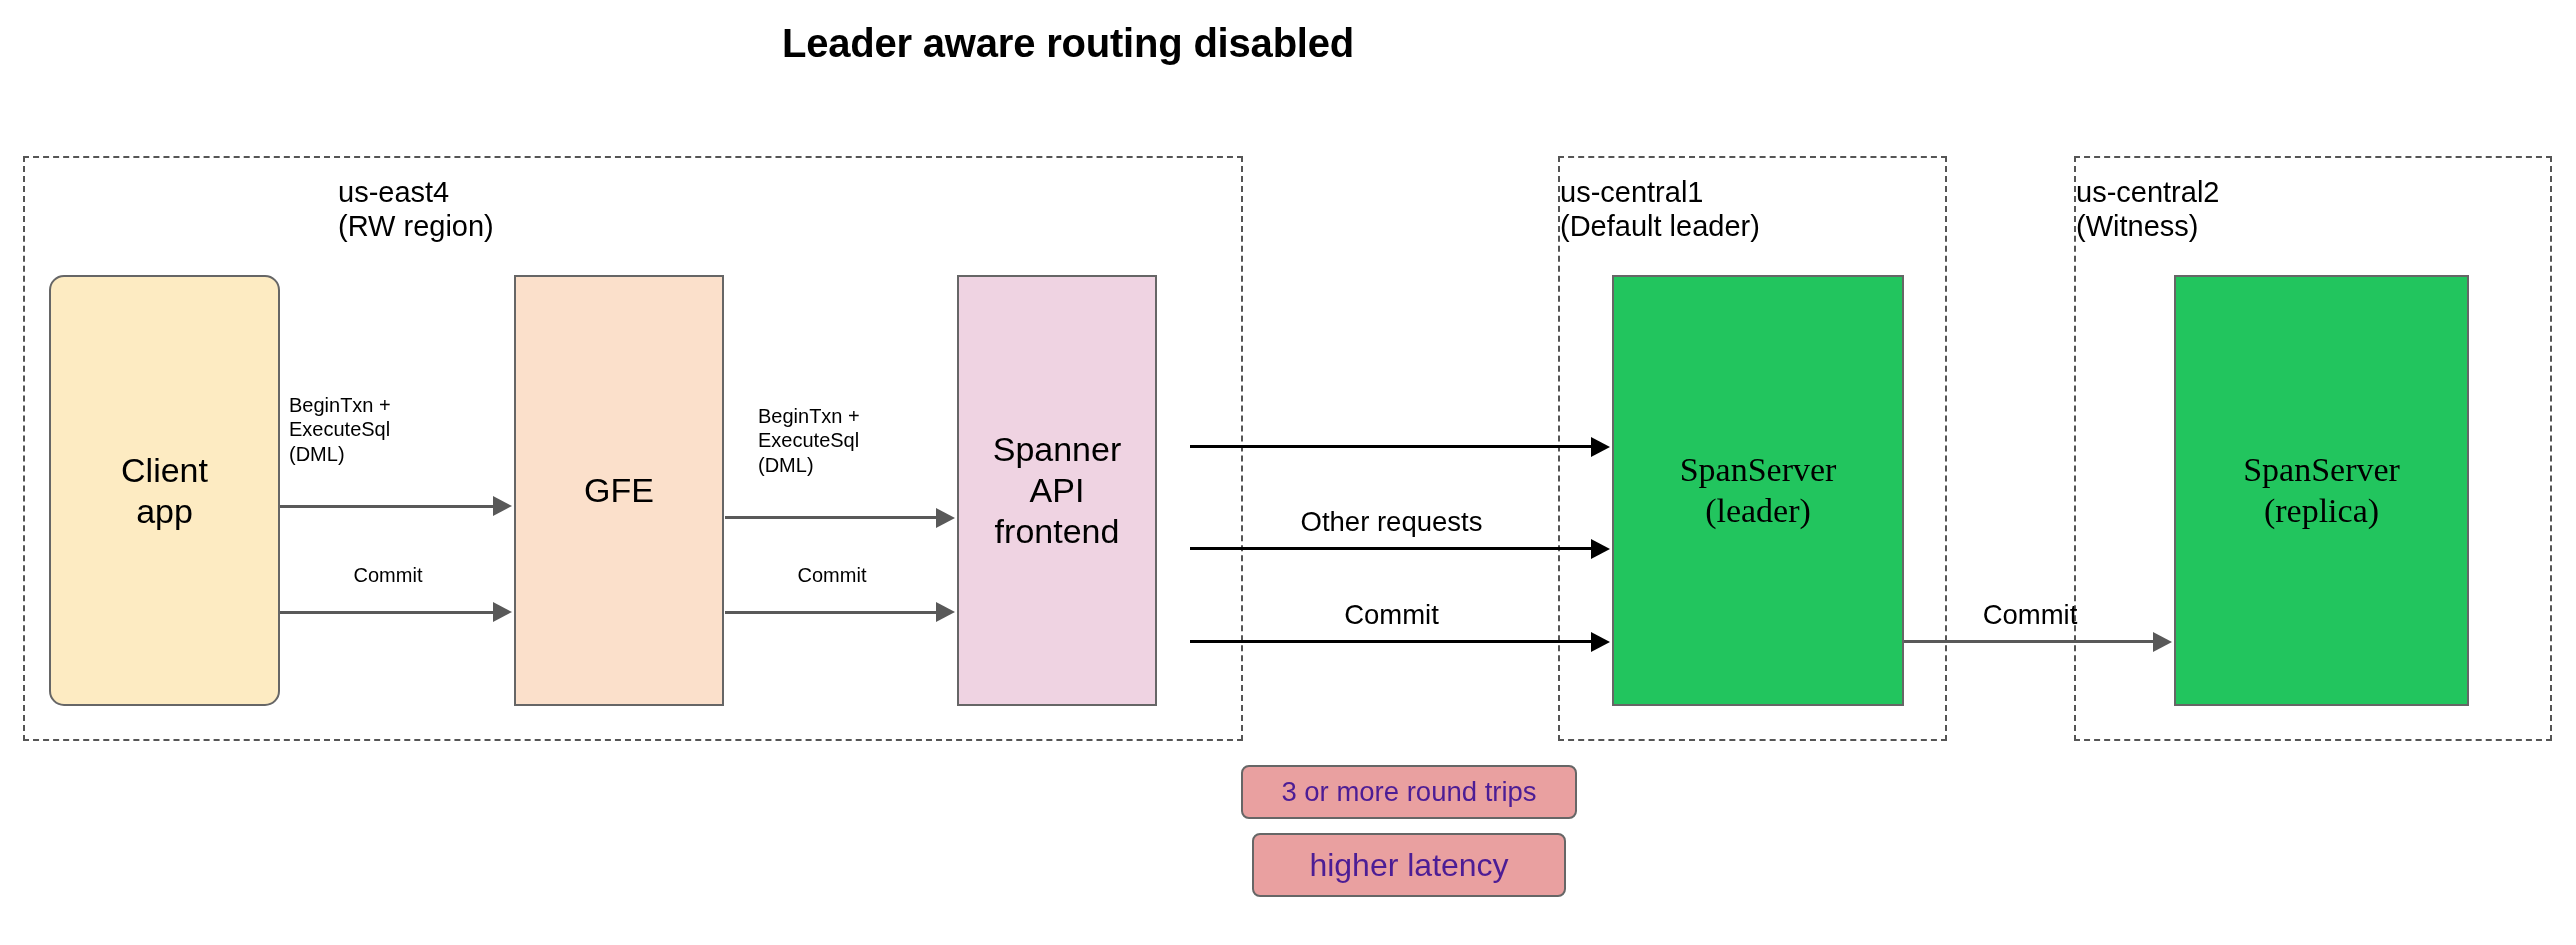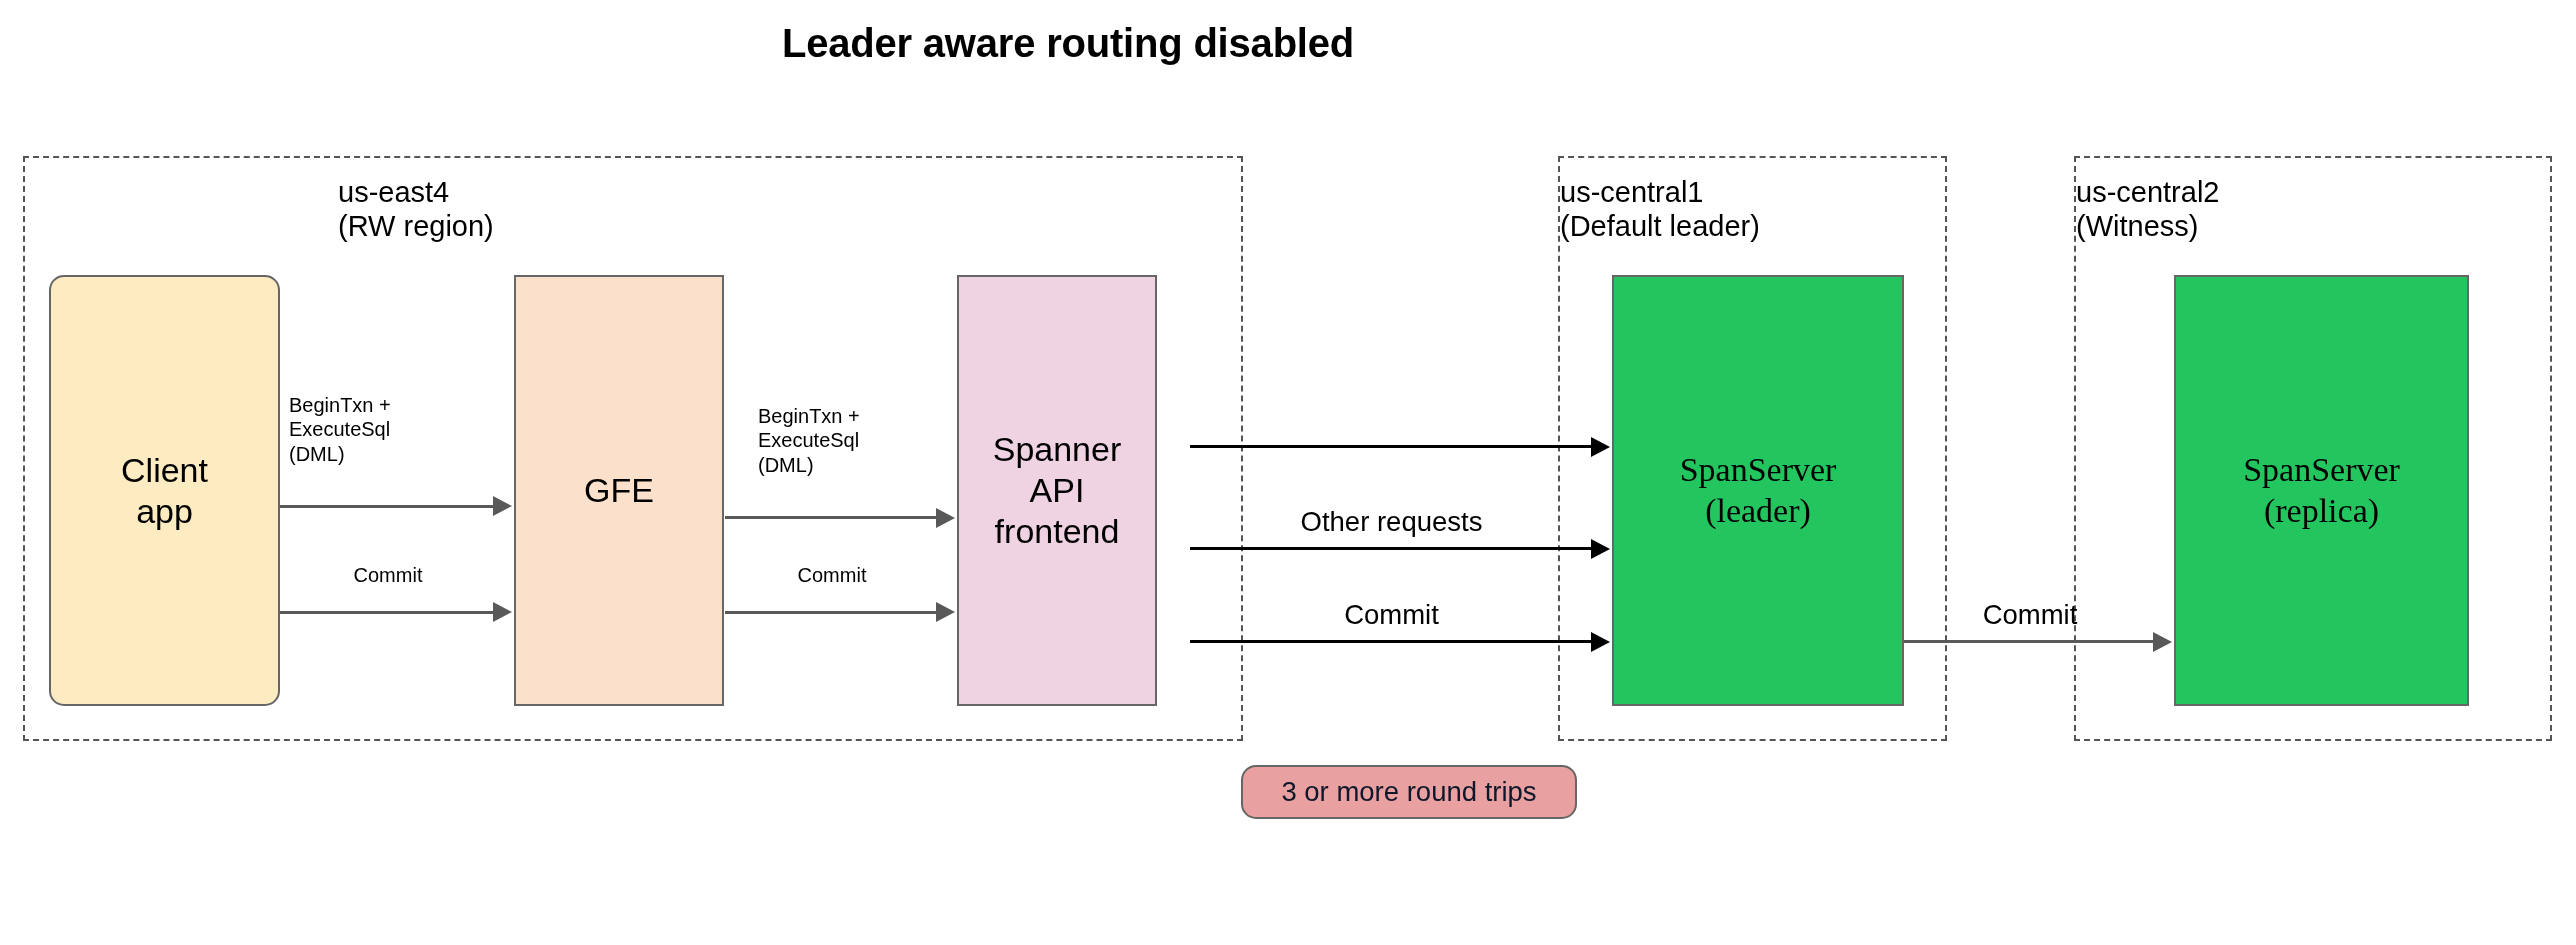--- a/index.html
+++ b/index.html
@@ -91,25 +91,25 @@
     white-space: pre-line;
   }
   .arrow-label.lg { font-size: 27.5px; }
 
   
   .badge {
     position: absolute;
     box-sizing: border-box;
     background: #e9a0a0;
     border: 2.8px solid #666666;
-    border-radius: 15px;
+    border-radius: 8px;
     display: flex;
     align-items: center;
     justify-content: center;
-    color: #0f172a;
+    color: #4c1d95;
   }
   .badge.b1 { font-size: 27.5px; }
   .badge.b2 { font-size: 32px; }
 </style>
 </head>
 <body>
 
 <div id="canvas">
 
   <div id="title">Leader aware routing disabled</div>
@@ -174,15 +174,16 @@
   <div class="arrow dark" style="left:1190px; top:640px; width:403px;"></div>
   <div class="arrow-head dark" style="left:1591px; top:632px;"></div>
   <div class="arrow-label lg" style="left:1190px; top:598px; width:403px;">Commit</div>
 
   <div class="arrow" style="left:1904px; top:640px; width:252px;"></div>
   <div class="arrow-head" style="left:2153px; top:632px;"></div>
   <div class="arrow-label lg" style="left:1904px; top:598px; width:252px;">Commit</div>
 
   <div class="badge b1" style="left:1241px; top:765px; width:336px; height:54px;">3 or more round trips</div>
 
+  <div class="badge b2" style="left:1252px; top:833px; width:314px; height:64px;">higher latency</div>
 
 </div>
 
 
 </body></html>

